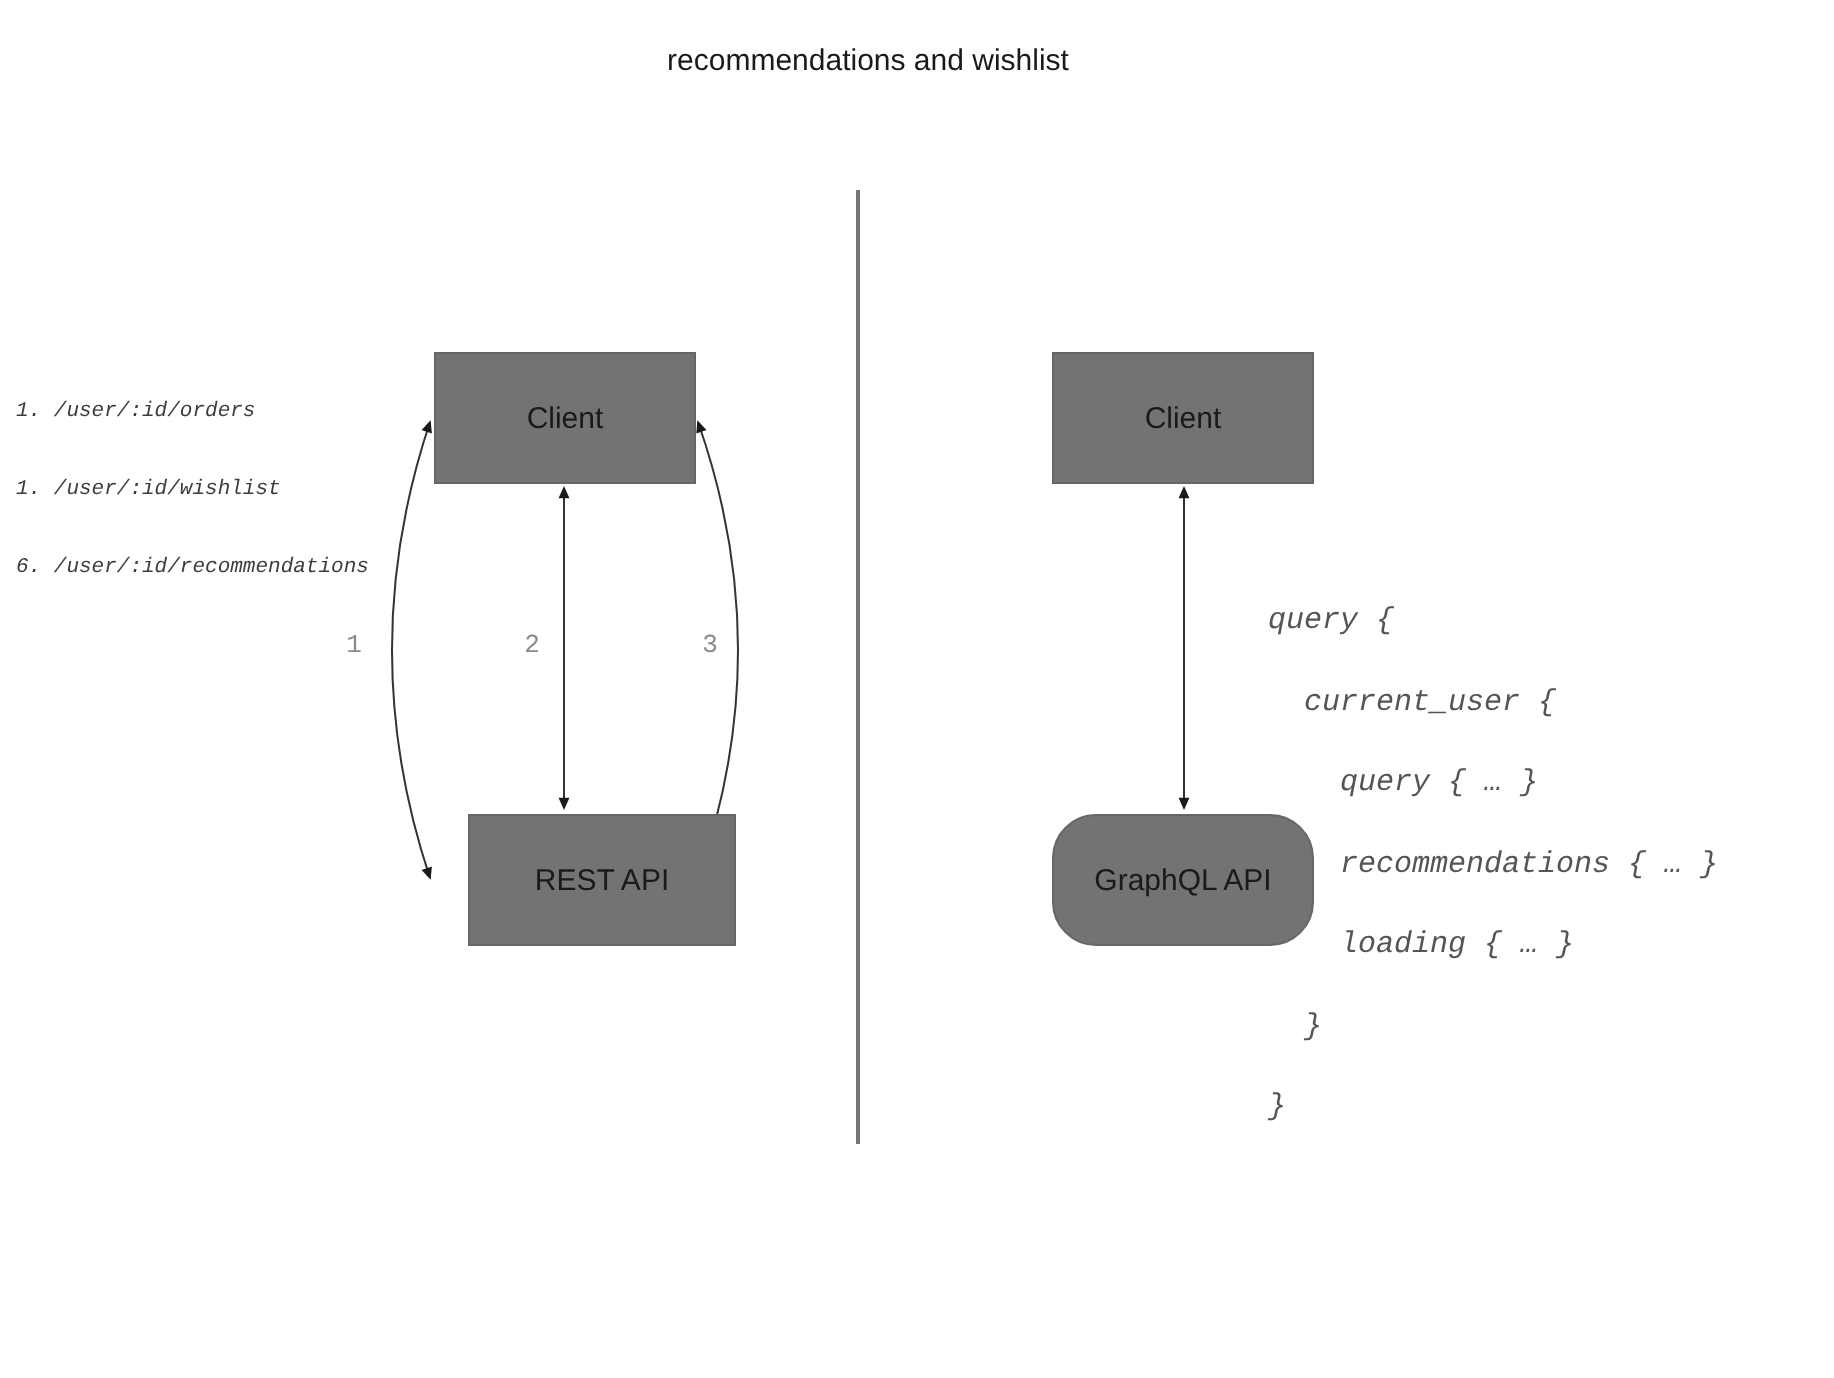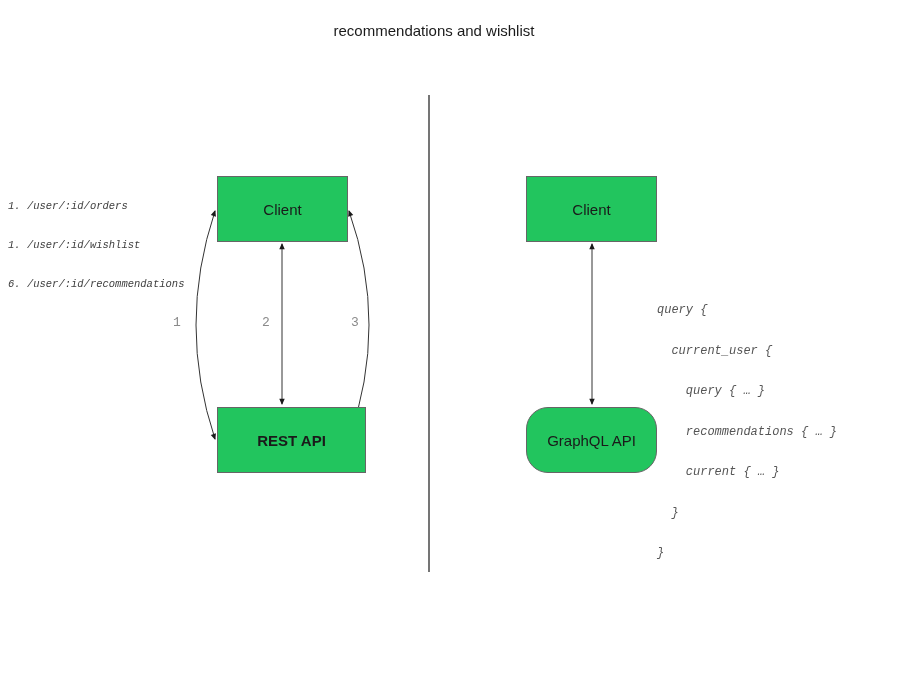--- a/index.html
+++ b/index.html
@@ -27,30 +27,30 @@
     left: 8px;
     top: 174px;
     font-size: 10.5px;
     line-height: 13px;
     color: #3d3d3d;
     white-space: pre;
   }
   .node {
     position: absolute;
     box-sizing: border-box;
-    background: #22c55e;
+    background: #737373;
     border: 1px solid #666666;
     display: flex;
     align-items: center;
     justify-content: center;
     font-size: 15px;
     color: #1a1a1a;
   }
   .node-client-left  { left: 217px; top: 176px; width: 131px; height: 66px; }
-  .node-rest-api     { left: 217px; top: 407px; width: 149px; height: 66px; font-weight: bold; }
+  .node-rest-api     { left: 234px; top: 407px; width: 134px; height: 66px; }
   .node-client-right { left: 526px; top: 176px; width: 131px; height: 66px; }
   .node-graphql-api  { left: 526px; top: 407px; width: 131px; height: 66px; border-radius: 22px; }
   .arrow-label {
     position: absolute;
     width: 20px;
     text-align: center;
     font-family: "Liberation Mono", "DejaVu Sans Mono", monospace;
     font-size: 13px;
     color: #8a8a8a;
   }
@@ -60,23 +60,23 @@
   .divider {
     position: absolute;
     left: 428px;
     top: 95px;
     width: 2px;
     height: 477px;
     background: #757575;
   }
   .query {
     position: absolute;
-    left: 657px;
+    left: 634px;
     top: 277px;
-    font-size: 12px;
+    font-size: 15px;
     line-height: 13.5px;
     color: #555555;
     white-space: pre;
   }
   .arrows-layer {
     position: absolute;
     left: 0; top: 0;
     pointer-events: none;
   }
 </style>
@@ -125,18 +125,18 @@
   </div>
   <div class="node node-graphql-api">
     <span>GraphQL API</span>
   </div>
 
   <div class="query mono">
     <div>query {</div>
     <div>  current_user {</div>
     <div>    query { … }</div>
     <div>    recommendations { … }</div>
-    <div>    current { … }</div>
+    <div>    loading { … }</div>
     <div>  }</div>
     <div>}</div>
   </div>
 
 </div>
 
 </body></html>

